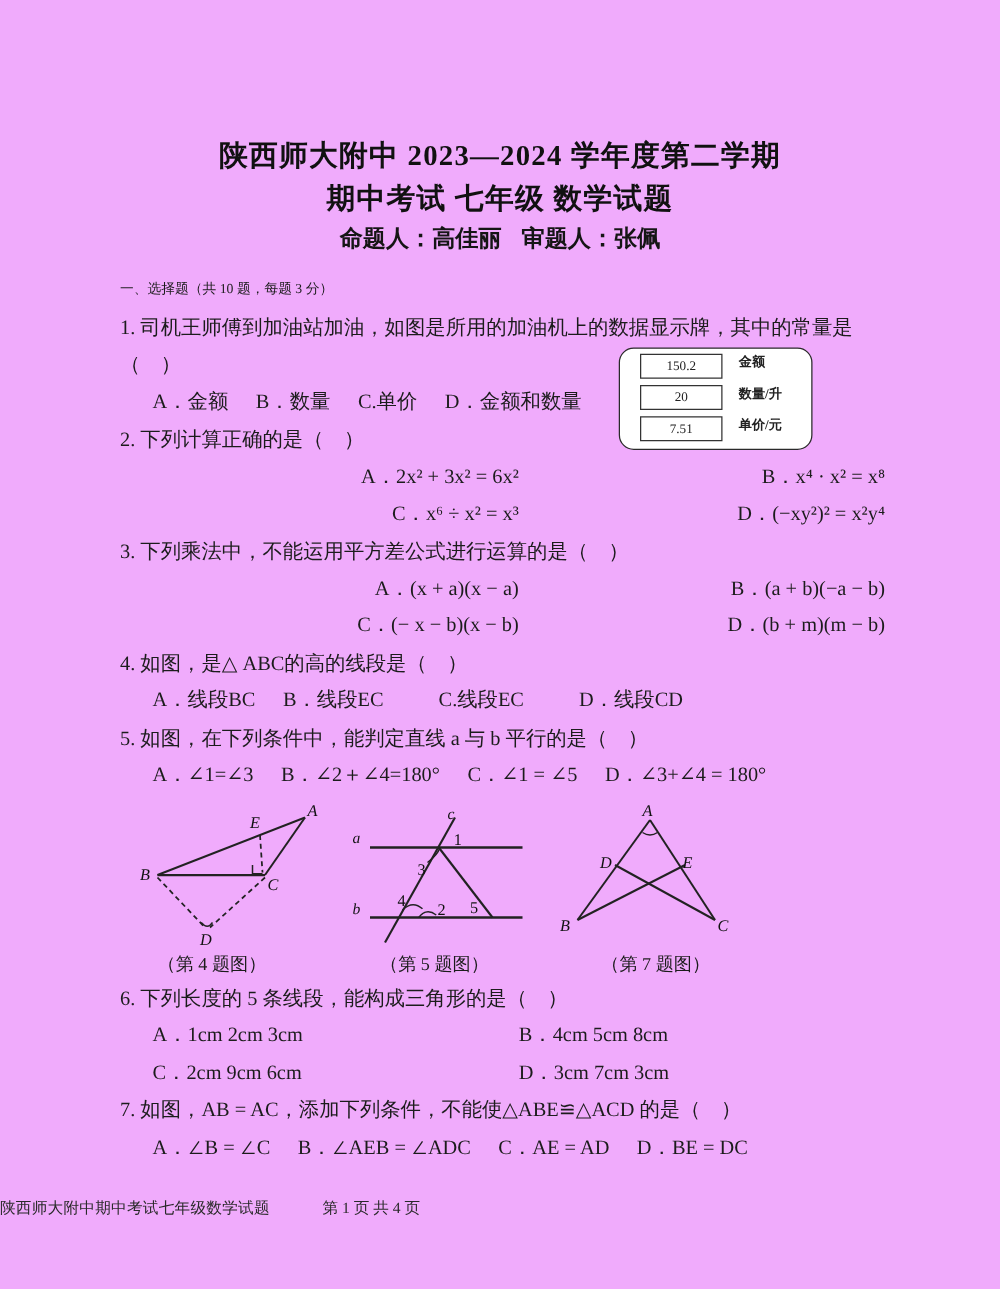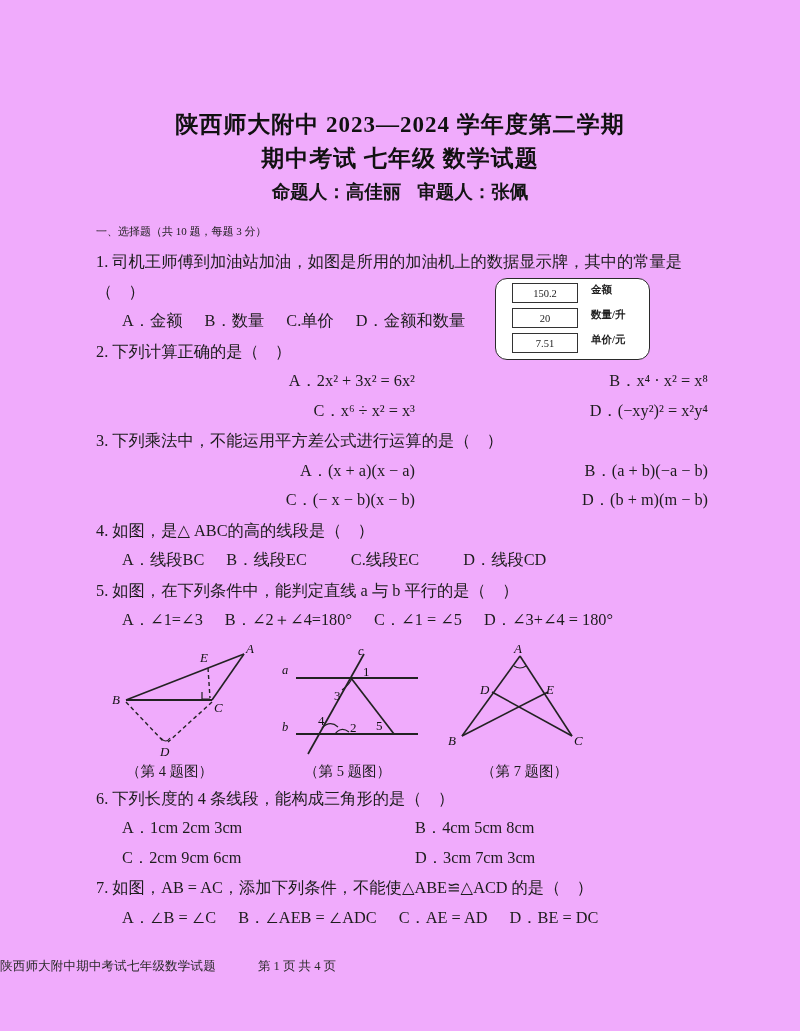--- a/index.html
+++ b/index.html
@@ -209,21 +209,21 @@
     <div class="q">
       <div class="q-stem"><span>5.</span>&nbsp;<span>如图，在下列条件中，能判定直线 a 与 b 平行的是（　）</span></div>
       <div class="opts inline">
         <span class="opt">A．∠1=∠3</span><span class="opt-inline-gap"></span><span class="opt">B．∠2＋∠4=180°</span><span class="opt-inline-gap"></span><span class="opt">C．∠1 = ∠5</span><span class="opt-inline-gap"></span><span class="opt">D．∠3+∠4 = 180°</span>
       </div>
     </div>
 
     <div style="height:148px"></div>
 
     <div class="q">
-      <div class="q-stem"><span>6.</span>&nbsp;<span>下列长度的 4 条线段，能构成三角形的是（　）</span></div>
+      <div class="q-stem"><span>6.</span>&nbsp;<span>下列长度的 5 条线段，能构成三角形的是（　）</span></div>
       <div class="opts two-col">
         <span class="opt">A．1cm 2cm 3cm</span>
         <span class="opt">B．4cm 5cm 8cm</span>
       </div>
       <div class="opts two-col">
         <span class="opt">C．2cm 9cm 6cm</span>
         <span class="opt">D．3cm 7cm 3cm</span>
       </div>
     </div>
 

